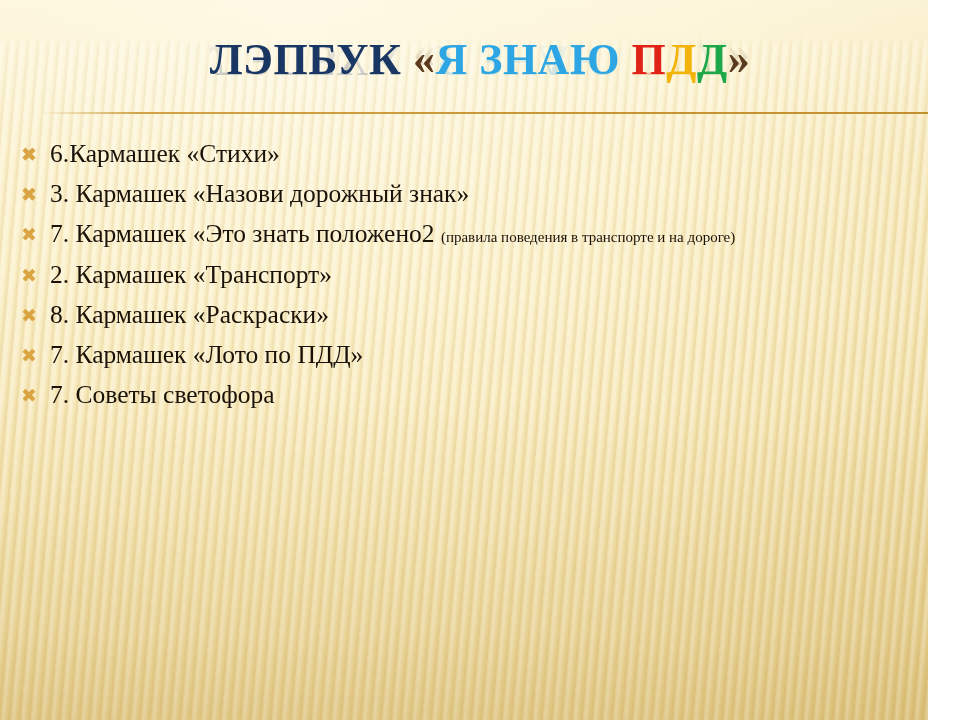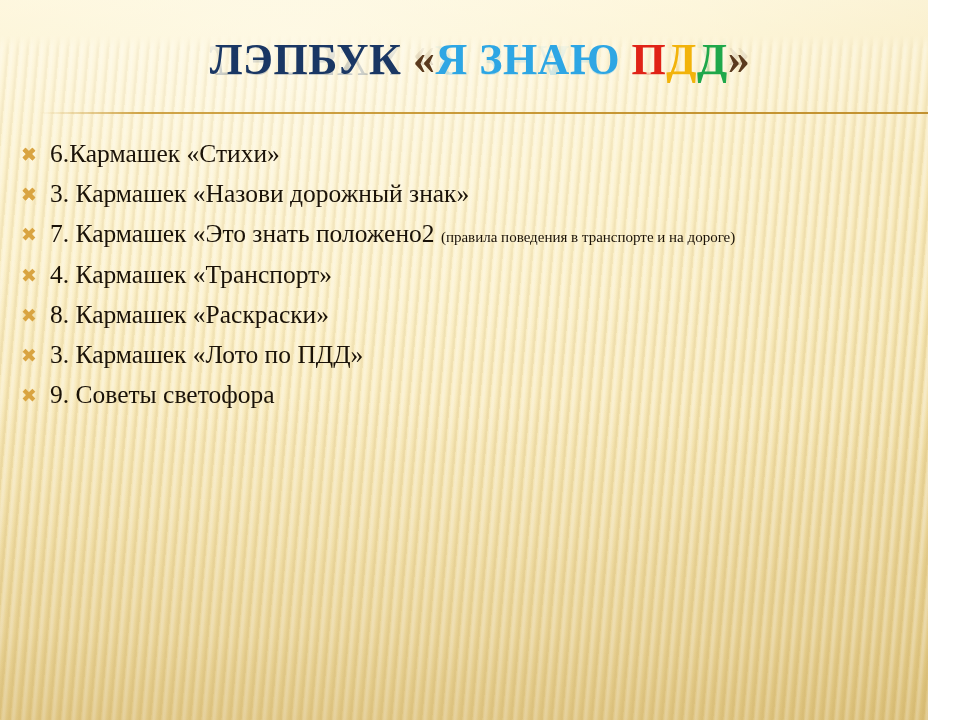--- a/index.html
+++ b/index.html
@@ -212,34 +212,34 @@
         <span class="text">3. Кармашек «Назови дорожный знак»</span>
       </li>
 
       <li class="bullet">
         <span class="bullet-mark">✖</span>
         <span class="text">7. Кармашек «Это знать положено2 </span><span class="note">(правила поведения в транспорте и на дороге)</span>
       </li>
 
       <li class="bullet">
         <span class="bullet-mark">✖</span>
-        <span class="text">4. Кармашек «Транспорт»</span>
+        <span class="text">2. Кармашек «Транспорт»</span>
       </li>
 
       <li class="bullet">
         <span class="bullet-mark">✖</span>
         <span class="text">8. Кармашек «Раскраски»</span>
       </li>
 
       <li class="bullet">
         <span class="bullet-mark">✖</span>
-        <span class="text">3. Кармашек «Лото по ПДД»</span>
-      </li>
-
-      <li class="bullet">
-        <span class="bullet-mark">✖</span>
-        <span class="text">9. Советы светофора</span>
+        <span class="text">7. Кармашек «Лото по ПДД»</span>
+      </li>
+
+      <li class="bullet">
+        <span class="bullet-mark">✖</span>
+        <span class="text">7. Советы светофора</span>
       </li>
 
     </ul>
   </div>
 
 </div>
 
 </body></html>

